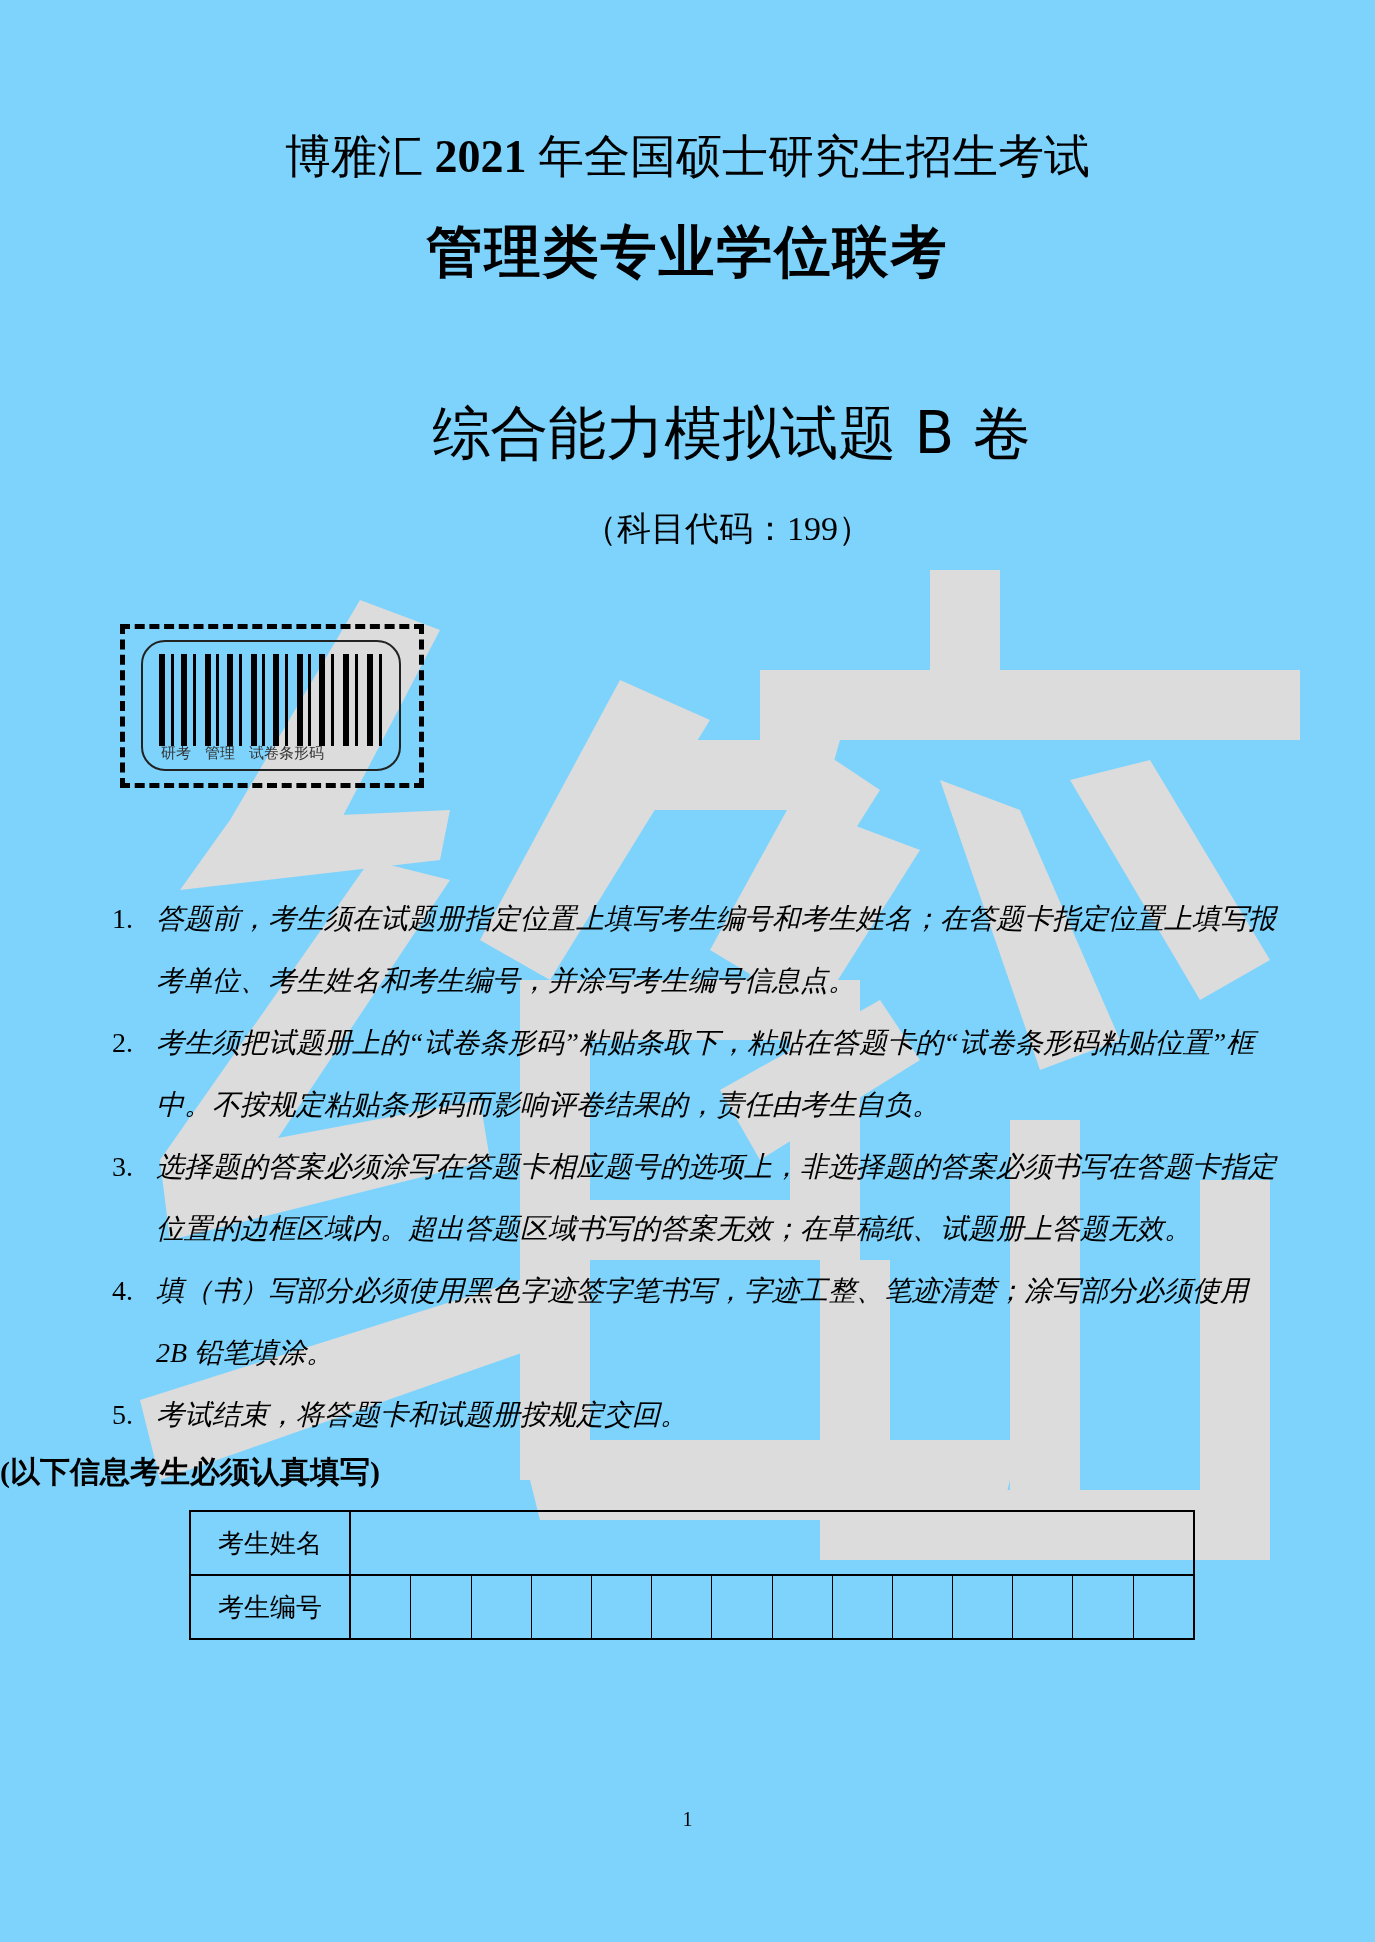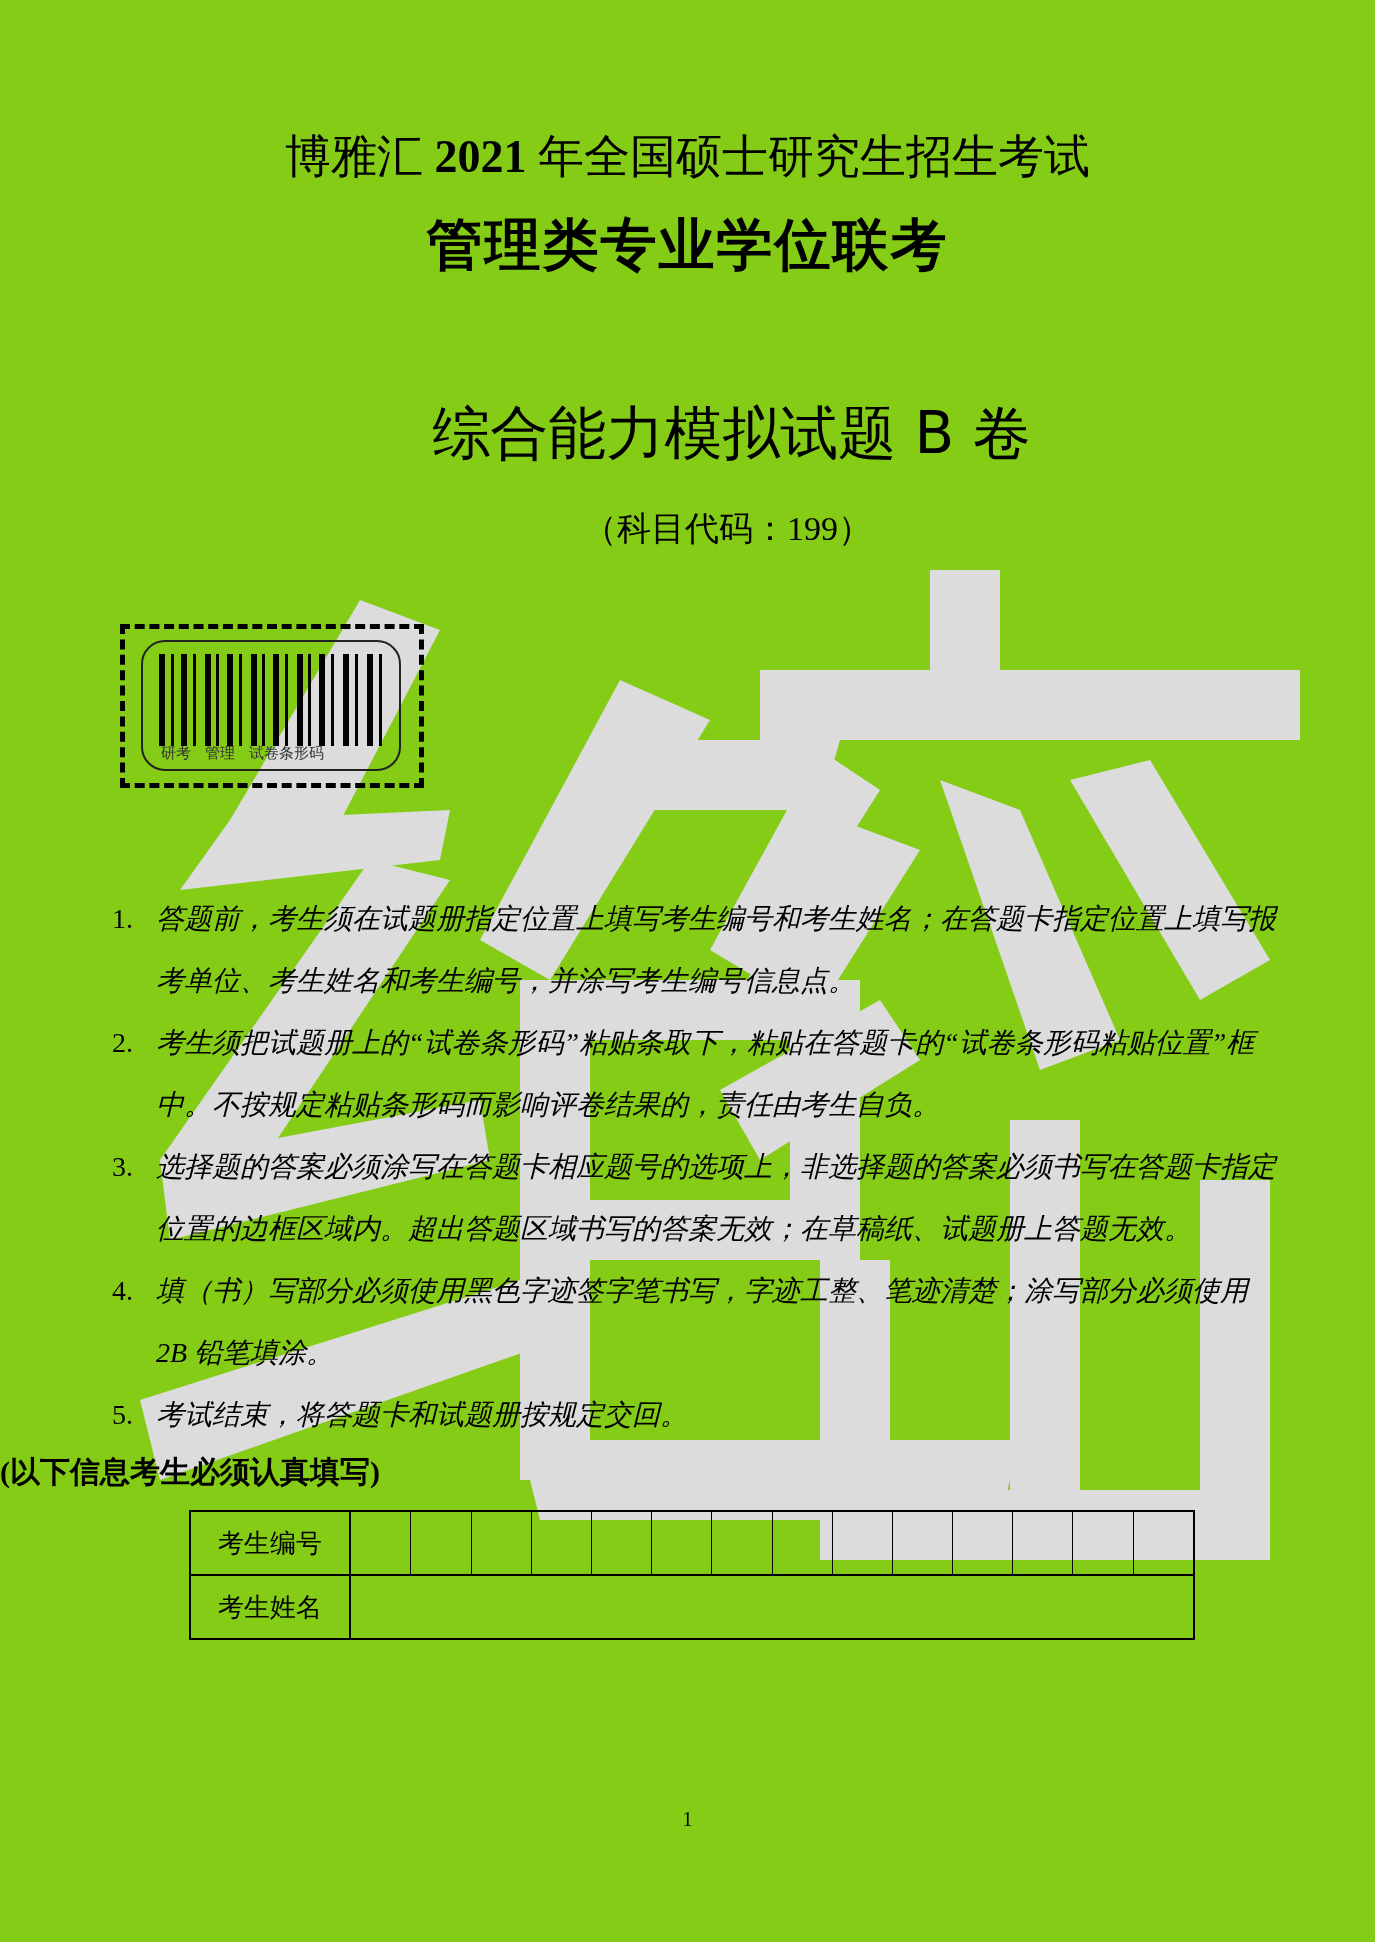--- a/index.html
+++ b/index.html
@@ -1,27 +1,27 @@
 <!DOCTYPE html>
 <html><head>
 <meta charset="utf-8">
 <style>
   html, body { margin:0; padding:0; background:#ffffff; }
   body { width:1375px; height:1942px; position:relative; overflow:hidden; color:#000; }
-  .page { position:absolute; left:0; top:0; width:1375px; height:1942px; background:#84cc16; }
+  .page { position:absolute; left:0; top:0; width:1375px; height:1942px; background:#7dd3fc; }
 
   
   .watermark { position:absolute; left:120px; top:560px; width:1180px; height:1060px; z-index:0; pointer-events:none; }
 
   .serif { font-family: "Liberation Serif", "DejaVu Serif", serif; }
   .sans  { font-family: "DejaVu Sans", "Liberation Sans", sans-serif; }
 
   .title1 { position:absolute; left:0; width:1375px; top:126px; text-align:center; font-size:46px; z-index:2; letter-spacing:0px; }
   .title1 .yr { font-weight:bold; }
-  .title2 { position:absolute; left:0; width:1375px; top:208px; text-align:center; font-size:56px; font-weight:bold; z-index:2; letter-spacing:2px; }
+  .title2 { position:absolute; left:0; width:1375px; top:215px; text-align:center; font-size:56px; font-weight:bold; z-index:2; letter-spacing:2px; }
   .title3 { position:absolute; left:0; width:1375px; top:395px; text-align:center; font-size:58px; z-index:2;padding-left:44px; }
   .subject { position:absolute; left:0; width:1375px; top:506px; text-align:center; font-size:34px; z-index:2;margin-left:40px; }
 
   .barcode-box { position:absolute; left:120px; top:624px; width:304px; height:164px; border:5px dashed #000; box-sizing:border-box; z-index:2; background:transparent; }
   .barcode-inner { position:absolute; left:16px; top:11px; width:260px; height:131px; border:2px solid #222; border-radius:24px; box-sizing:border-box; }
   .bars { position:absolute; left:16px; top:12px; width:228px; height:92px; }
   .bar { position:absolute; top:0; height:92px; background:#000; }
   .barcode-label { position:absolute; left:18px; top:102px; font-size:15px; color:#333; white-space:nowrap; }
   .barcode-label span { margin-right:14px; }
 
@@ -144,37 +144,37 @@
       <span class="num">5.</span>
       <span class="text">考试结束，将答题卡和试题册按规定交回。</span>
     </div>
   </div>
 
   <div class="fill-title serif">(以下信息考生必须认真填写)</div>
 
   <table class="info-table">
     <tbody>
         <tr>
+      <td class="label sans">考生姓名</td>
+      <td class="last" colspan="14"></td>
+    </tr>
+    <tr>
       <td class="label sans">考生编号</td>
       <td class="cell"></td>
       <td class="cell"></td>
       <td class="cell"></td>
       <td class="cell"></td>
       <td class="cell"></td>
       <td class="cell"></td>
       <td class="cell"></td>
       <td class="cell"></td>
       <td class="cell"></td>
       <td class="cell"></td>
       <td class="cell"></td>
       <td class="cell"></td>
       <td class="cell"></td>
       <td class="cell last"></td>
     </tr>
-    <tr>
-      <td class="label sans">考生姓名</td>
-      <td class="last" colspan="14"></td>
-    </tr>
   </tbody>
     </table>
 
   <div class="page-num serif">1</div>
 </div>
 
 </body></html>

